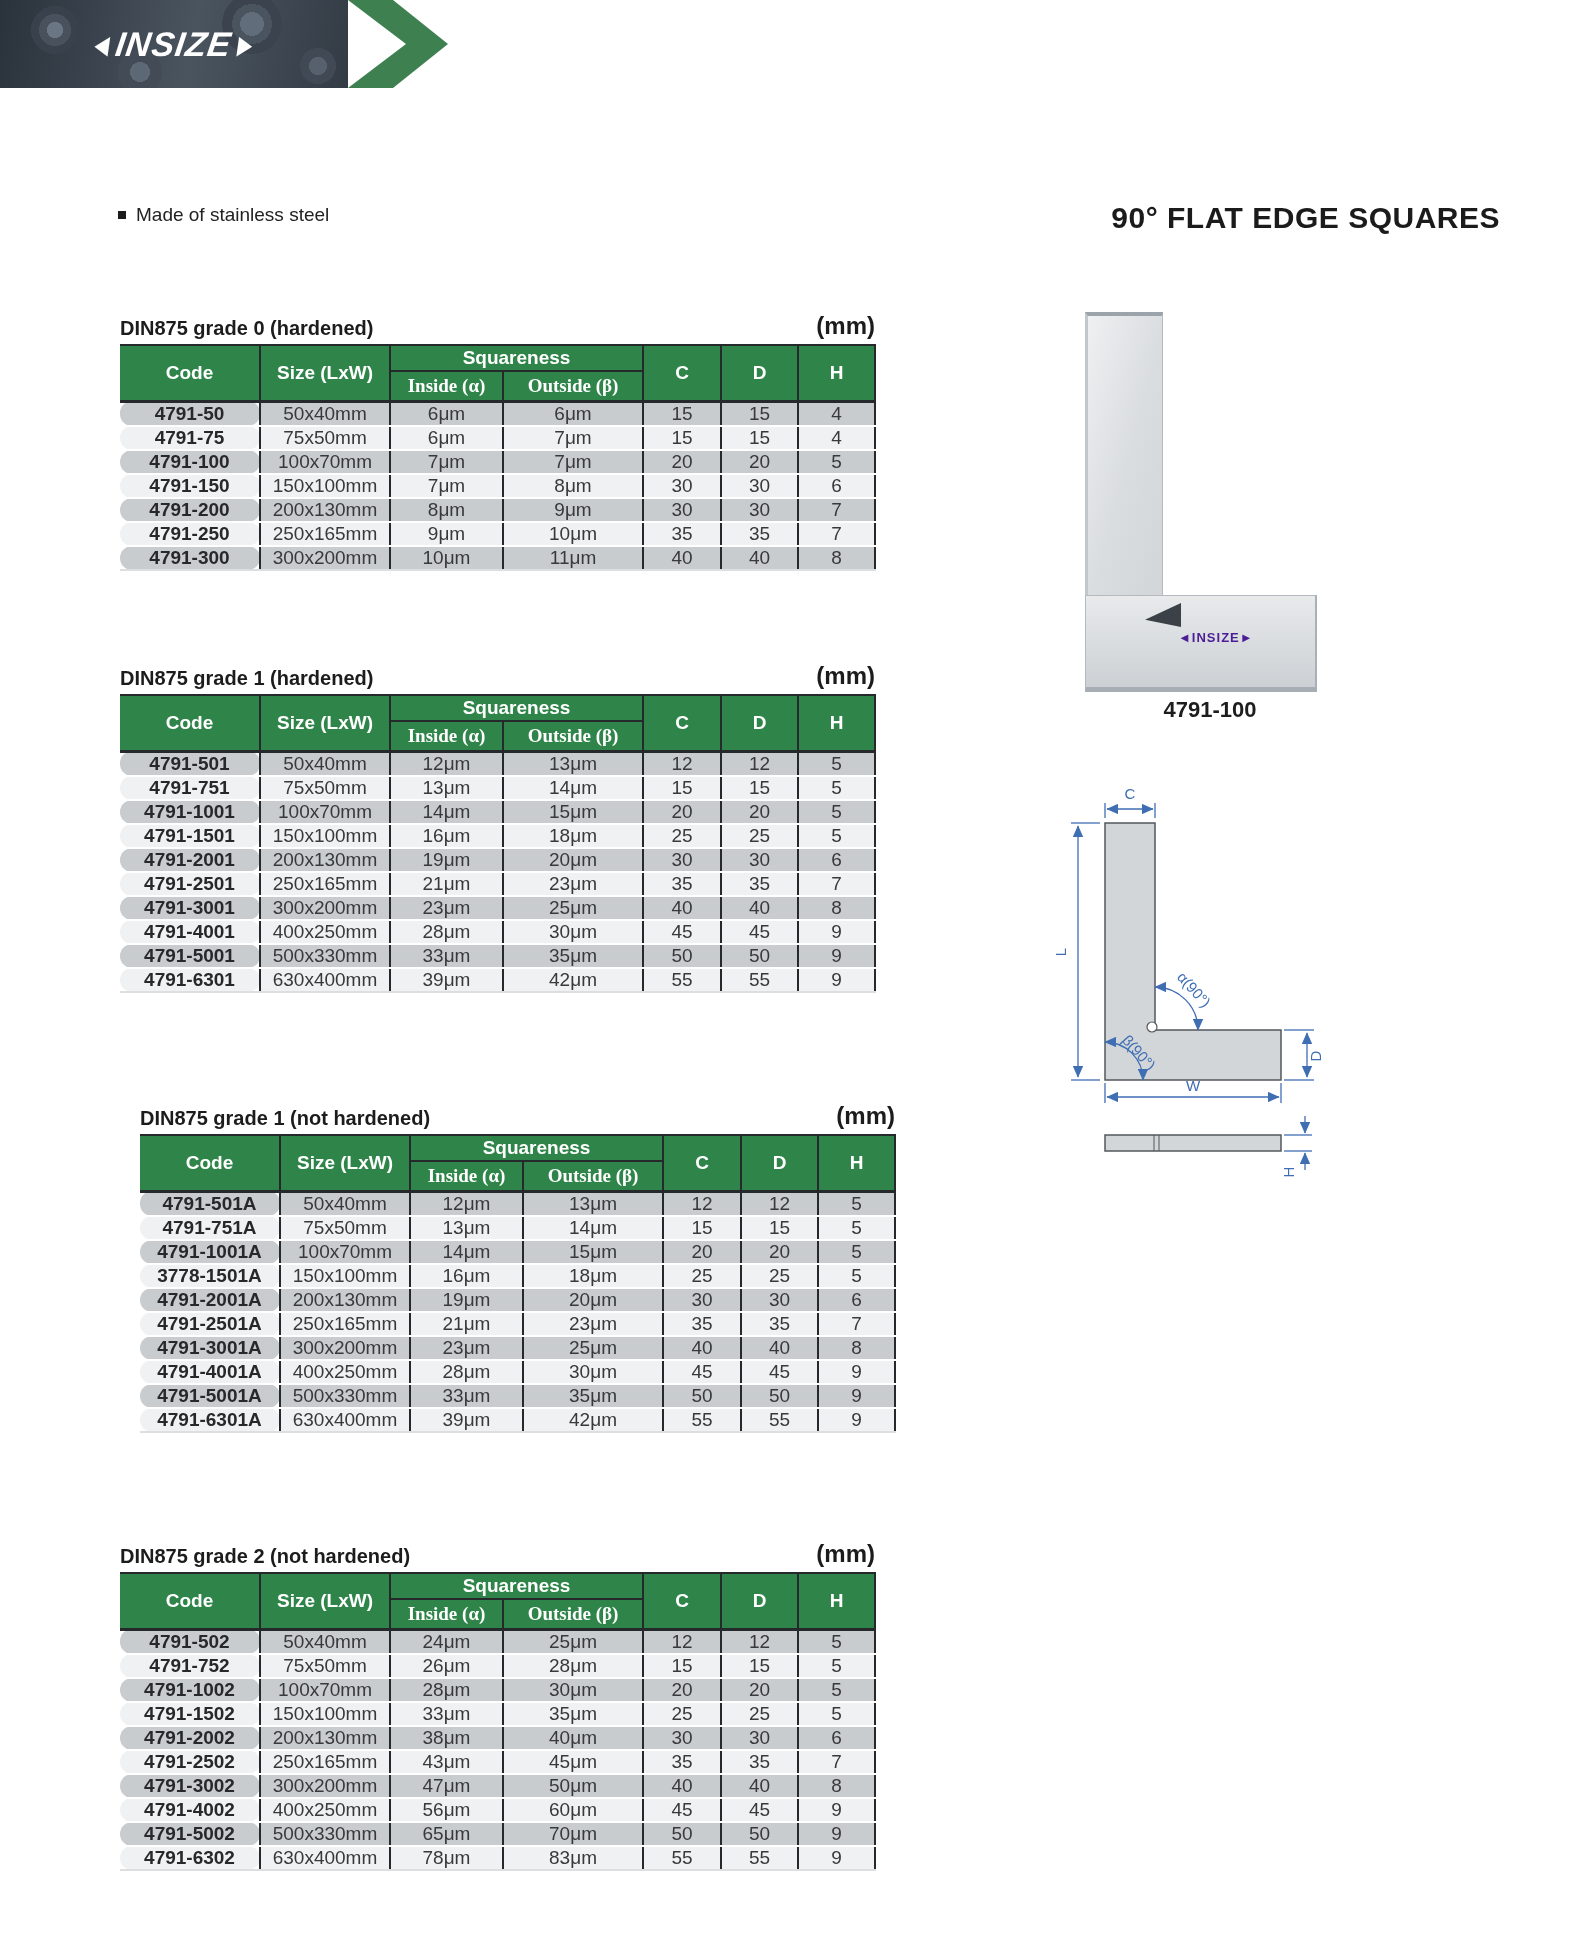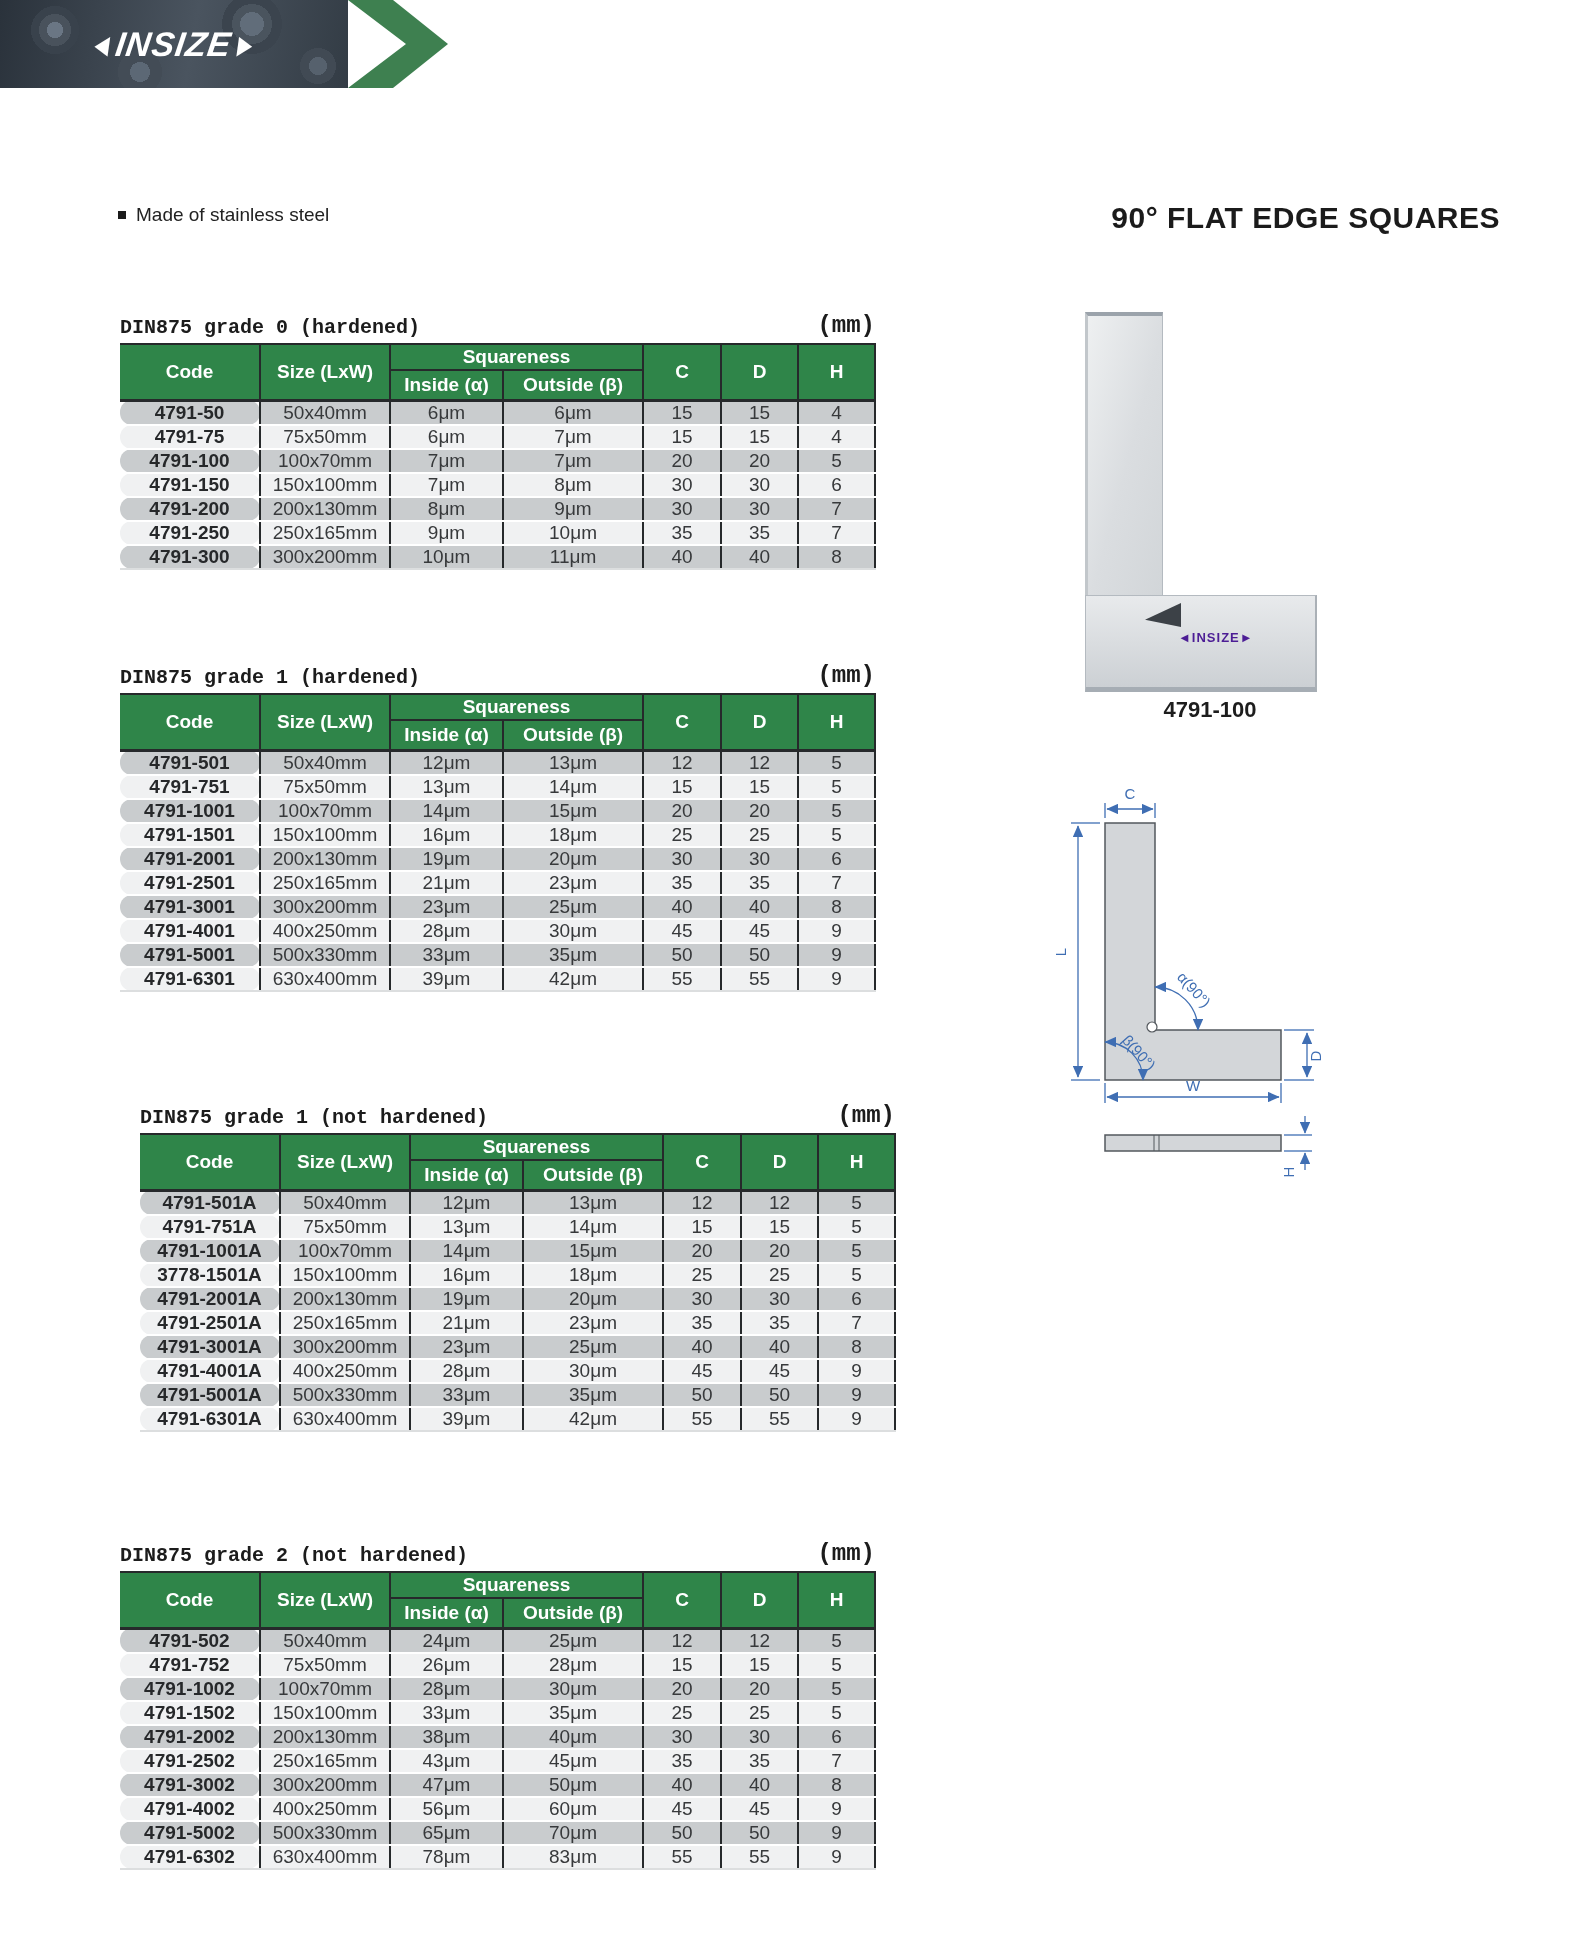--- a/index.html
+++ b/index.html
@@ -32,28 +32,28 @@
   .page-title{position:absolute;top:153px;right:88px;font-size:30px;font-weight:bold;
     color:#1b1b1b;letter-spacing:0.5px;margin-top:48px;}
   .feature{position:absolute;left:118px;top:204px;display:flex;align-items:flex-start;
     gap:10px;font-size:19px;color:#222;}
   .feature .sq{width:8px;height:8px;background:#1b1b1b;margin-top:7px;flex:none;}
 
   
   .block{position:absolute;left:120px;width:755px;}
   .b1{top:312px;} .b2{top:662px;} .b3{top:1102px;margin-left:20px;} .b4{top:1540px;}
   .cap{display:flex;justify-content:space-between;align-items:flex-end;
-    margin-bottom:4px;font-weight:bold;color:#1c1c1c;font-family:Liberation Mono, monospace;}
+    margin-bottom:4px;font-weight:bold;color:#1c1c1c;}
   .cap .cap-l{font-size:20px;}
   .cap .cap-r{font-size:24px;}
   table.dtable{border-collapse:collapse;width:755px;table-layout:fixed;}
   .dtable th{background:var(--header_green);color:#fff;font-weight:bold;font-size:19px;
     text-align:center;border-top:2px solid var(--border_dark);}
   .dtable thead tr:first-child th{height:26px;}
-  .dtable thead tr:nth-child(2) th{height:30px;}
+  .dtable thead tr:nth-child(2) th{height:30px;font-family:Liberation Serif, serif;}
   .dtable thead{border-bottom:3px solid var(--border_dark);}
   .dtable th.th-sq{border-bottom:2px solid var(--border_dark);}
   .dtable th:not(:first-child),.dtable td:not(:first-child){border-left:2px solid var(--border_dark);}
   .dtable th.th-sub{border-left:2px solid var(--border_dark);}
   .dtable th:last-child,.dtable td:last-child{border-right:2px solid var(--border_dark);}
   .dtable td{height:24px;font-size:19px;color:#37393b;text-align:center;
     border-bottom:2px solid #fff;}
   .dtable tbody tr:nth-child(odd) td{background:var(--row_dark);}
   .dtable tbody tr:nth-child(even) td{background:var(--row_light);}
   .dtable tbody tr:last-child td{border-bottom:2px solid #dcdedf;}

